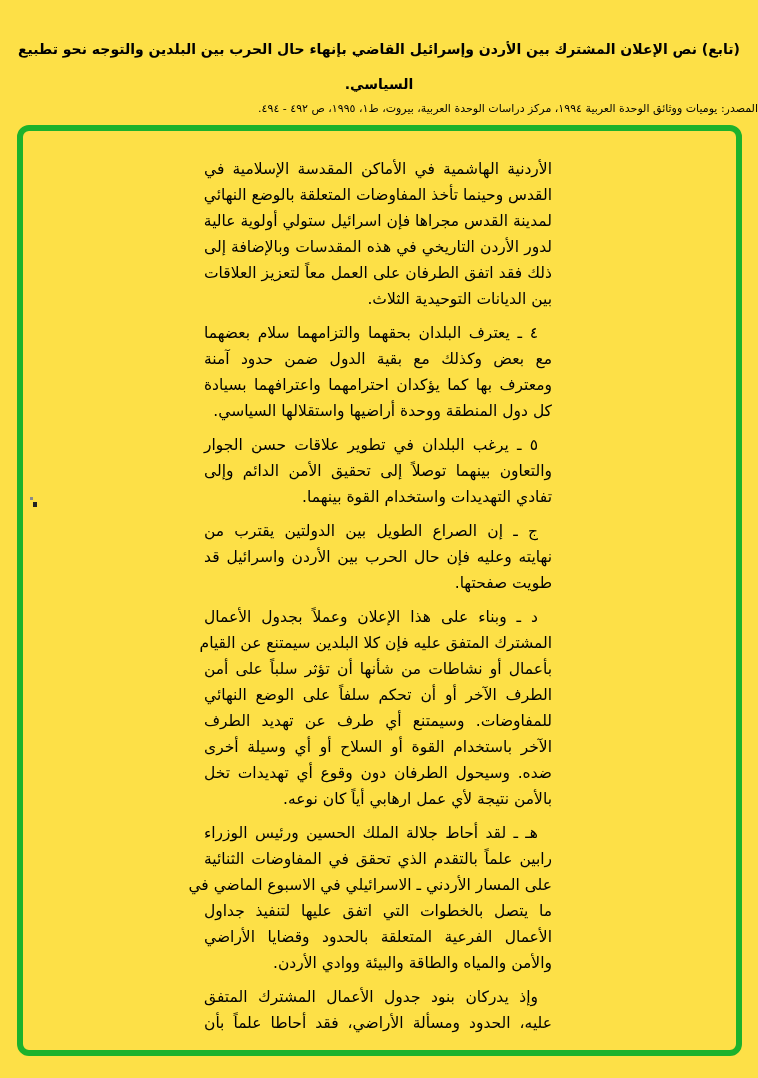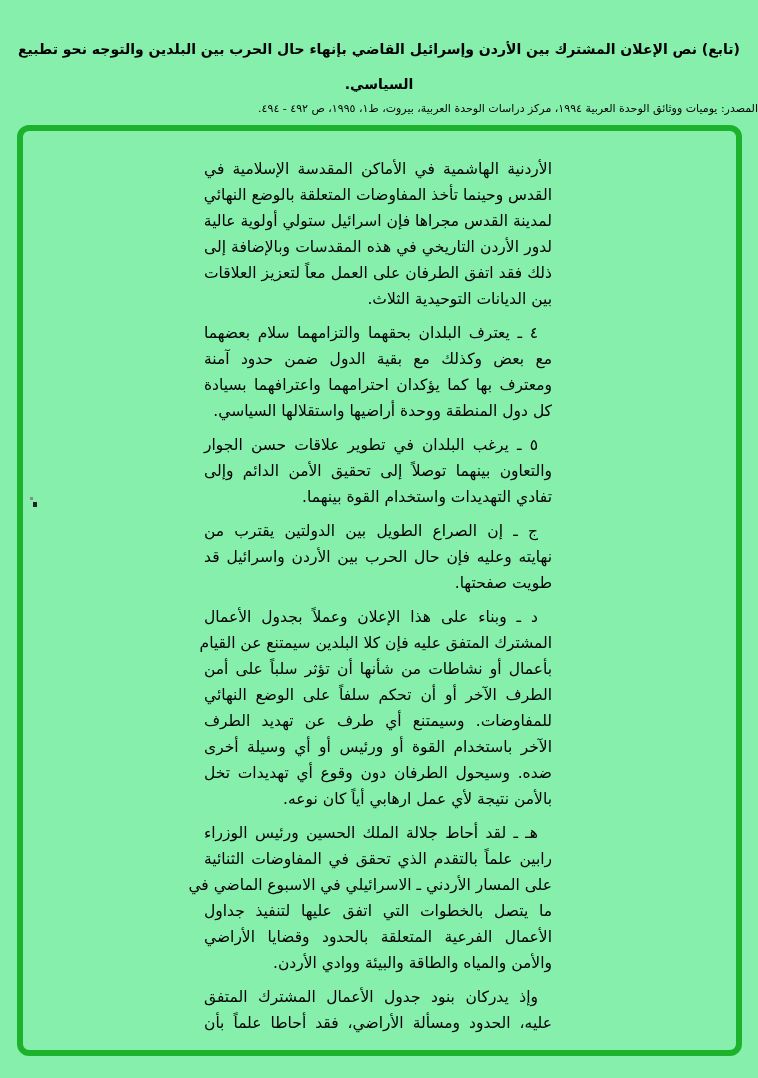--- a/index.html
+++ b/index.html
@@ -1,20 +1,20 @@
 <!DOCTYPE html>
 <html lang="ar"><head>
 <meta charset="utf-8">
 <style>
   html, body { margin: 0; padding: 0; background: #ffffff; }
   .page {
     position: relative;
     width: 758px;
     height: 1078px;
-    background: #86efac;
+    background: #fde047;
     overflow: hidden;
     font-family: "DejaVu Sans", sans-serif;
     direction: rtl;
     color: #000;
   }
   
   .title-line1 {
     position: absolute;
     top: 36px; left: 0; right: 0;
     text-align: center;
@@ -126,21 +126,21 @@
       <div class="line">نهايته وعليه فإن حال الحرب بين الأردن واسرائيل قد</div>
       <div class="line end">طويت صفحتها.</div>
     </div>
 
     <div class="para">
       <div class="line indent">د ـ وبناء على هذا الإعلان وعملاً بجدول الأعمال</div>
       <div class="line">المشترك المتفق عليه فإن كلا البلدين سيمتنع عن القيام</div>
       <div class="line">بأعمال أو نشاطات من شأنها أن تؤثر سلباً على أمن</div>
       <div class="line">الطرف الآخر أو أن تحكم سلفاً على الوضع النهائي</div>
       <div class="line">للمفاوضات. وسيمتنع أي طرف عن تهديد الطرف</div>
-      <div class="line">الآخر باستخدام القوة أو ورئيس أو أي وسيلة أخرى</div>
+      <div class="line">الآخر باستخدام القوة أو السلاح أو أي وسيلة أخرى</div>
       <div class="line">ضده. وسيحول الطرفان دون وقوع أي تهديدات تخل</div>
       <div class="line end">بالأمن نتيجة لأي عمل ارهابي أياً كان نوعه.</div>
     </div>
 
     <div class="para">
       <div class="line indent">هـ ـ لقد أحاط جلالة الملك الحسين ورئيس الوزراء</div>
       <div class="line">رابين علماً بالتقدم الذي تحقق في المفاوضات الثنائية</div>
       <div class="line">على المسار الأردني ـ الاسرائيلي في الاسبوع الماضي في</div>
       <div class="line">ما يتصل بالخطوات التي اتفق عليها لتنفيذ جداول</div>
       <div class="line">الأعمال الفرعية المتعلقة بالحدود وقضايا الأراضي</div>

